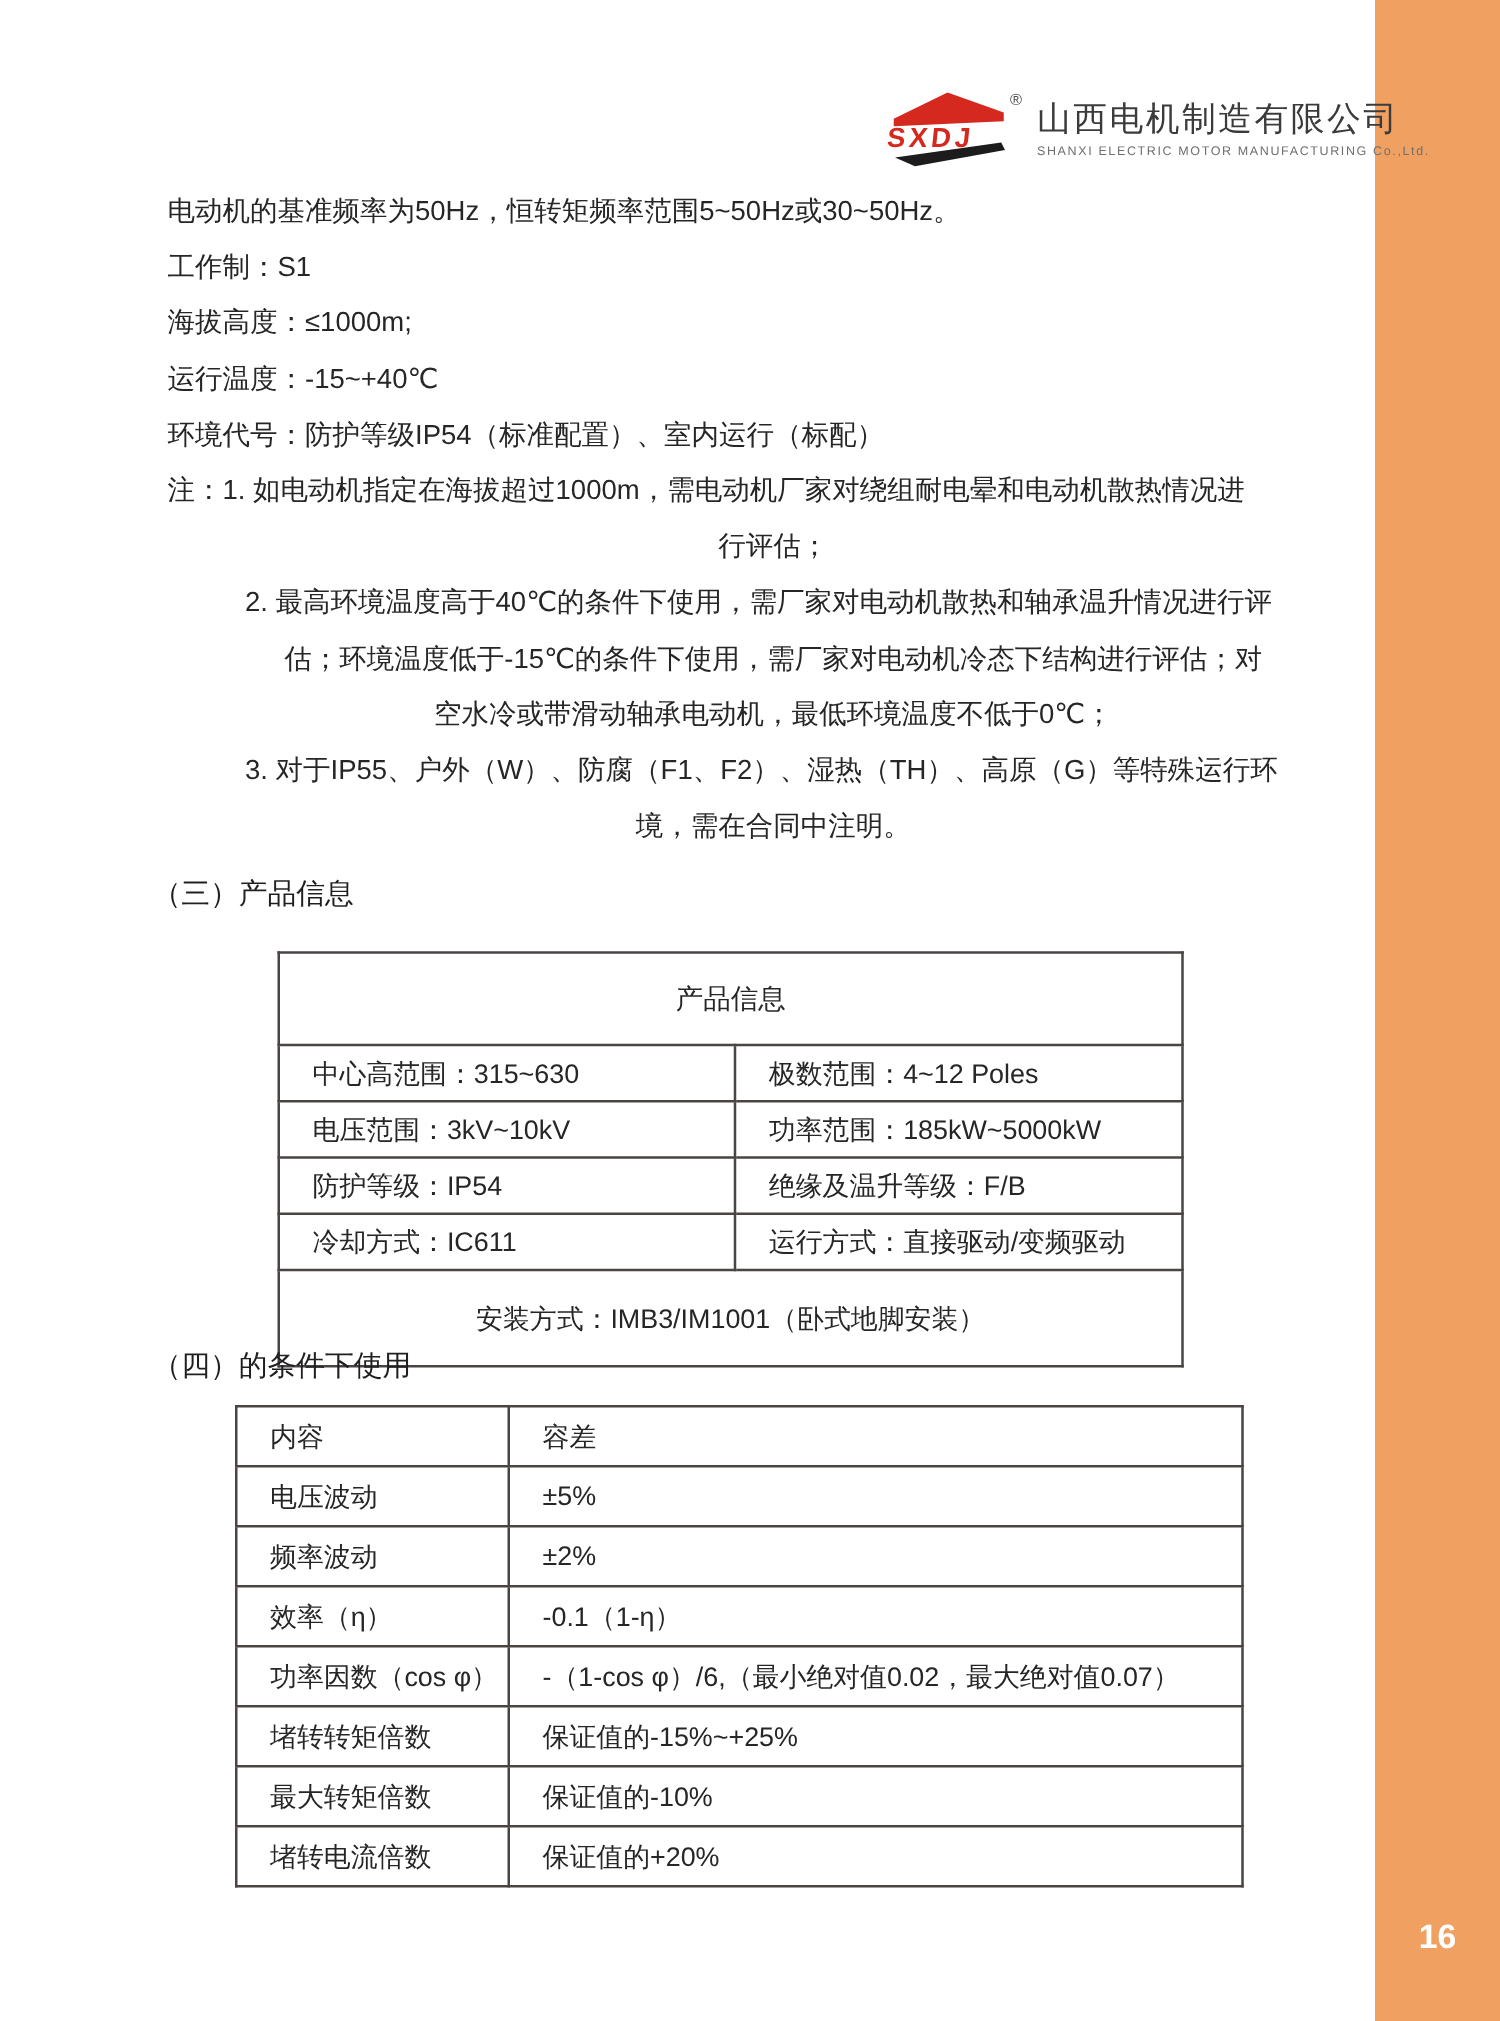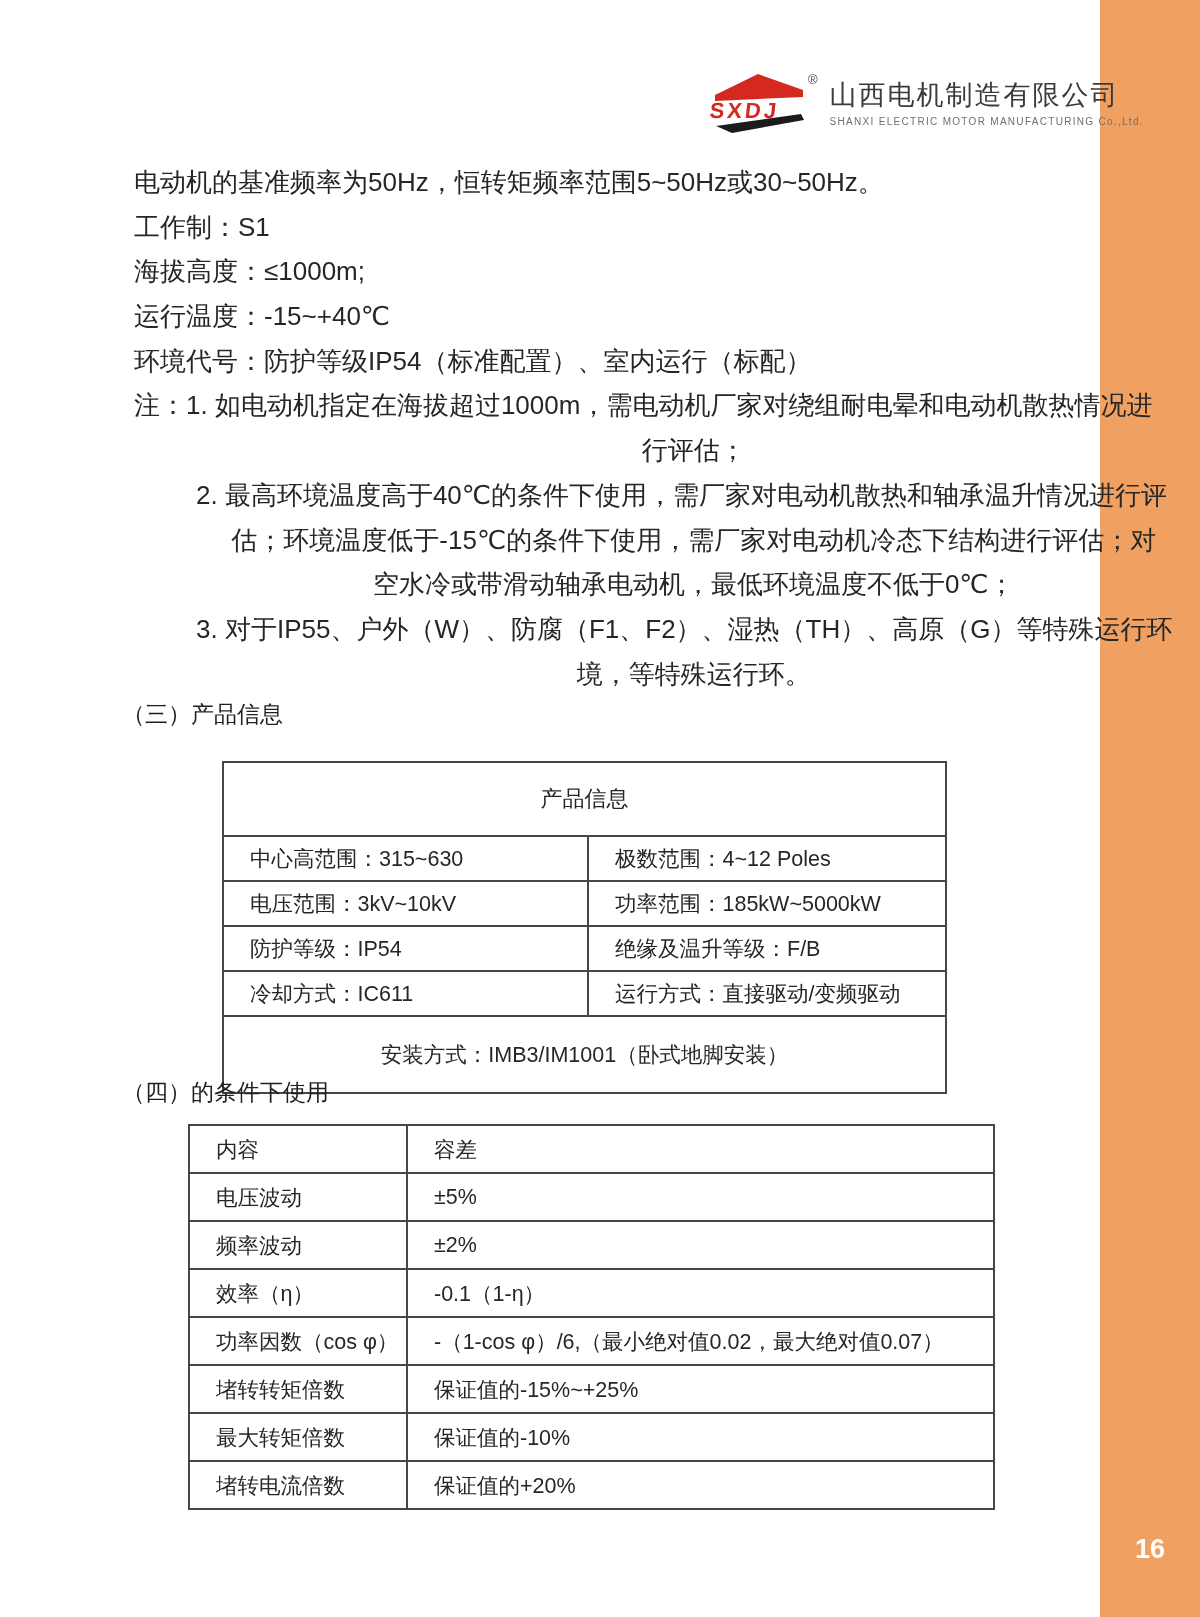--- a/index.html
+++ b/index.html
@@ -16,21 +16,21 @@
 
   
   .logo-wrap { position:absolute; left:710px; top:70px; display:flex; align-items:center; }
   .logo-mark { width:96px; height:64px; position:relative; }
   .logo-reg { font-size:13px; color:#4a4a4a; align-self:flex-start; margin:2px 4px 0 2px; }
   .company { display:flex; flex-direction:column; justify-content:center; margin-left:8px; }
   .company-cn { font-size:27px; letter-spacing:2px; color:#3b3b3b; white-space:nowrap; }
   .company-en { font-size:10px; letter-spacing:1.3px; color:#6f6f6f; white-space:nowrap; margin-top:3px; }
 
   
-  .body-text { position:absolute; left:134px; top:160px; font-size:26px; color:#262626; }
+  .body-text { position:absolute; left:134px; top:147px; font-size:22px; color:#262626; }
   .line { height:44.7px; line-height:44.7px; white-space:nowrap; }
   .ind-num  { padding-left:62px; }   
   .ind-cont { padding-left:81px;text-align:center; }   
 
   .sec-heading { position:absolute; left:122px; font-size:23px; font-weight:normal; color:#1f1f1f; white-space:nowrap; }
   .sec-heading.h3 { top:699px; }
   .sec-heading.h4 { top:1077px; }
 
   
   table { border-collapse:collapse; table-layout:fixed; position:absolute; font-size:21.5px; color:#262626; }
@@ -74,21 +74,21 @@
   <div class="line">工作制：S1</div>
   <div class="line">海拔高度：≤1000m;</div>
   <div class="line">运行温度：-15~+40℃</div>
   <div class="line">环境代号：防护等级IP54（标准配置）、室内运行（标配）</div>
   <div class="line">注：1. 如电动机指定在海拔超过1000m，需电动机厂家对绕组耐电晕和电动机散热情况进</div>
   <div class="line ind-cont">行评估；</div>
   <div class="line ind-num">2. 最高环境温度高于40℃的条件下使用，需厂家对电动机散热和轴承温升情况进行评</div>
   <div class="line ind-cont">估；环境温度低于-15℃的条件下使用，需厂家对电动机冷态下结构进行评估；对</div>
   <div class="line ind-cont">空水冷或带滑动轴承电动机，最低环境温度不低于0℃；</div>
   <div class="line ind-num">3. 对于IP55、户外（W）、防腐（F1、F2）、湿热（TH）、高原（G）等特殊运行环</div>
-  <div class="line ind-cont">境，等特殊运行环。</div>
+  <div class="line ind-cont">境，需在合同中注明。</div>
 </div>
 
 <div class="sec-heading h3">（三）产品信息</div>
 
 <table class="product-table">
   <colgroup>
       <col class="c1">
       <col class="c2">
     </colgroup>
   <tbody>

